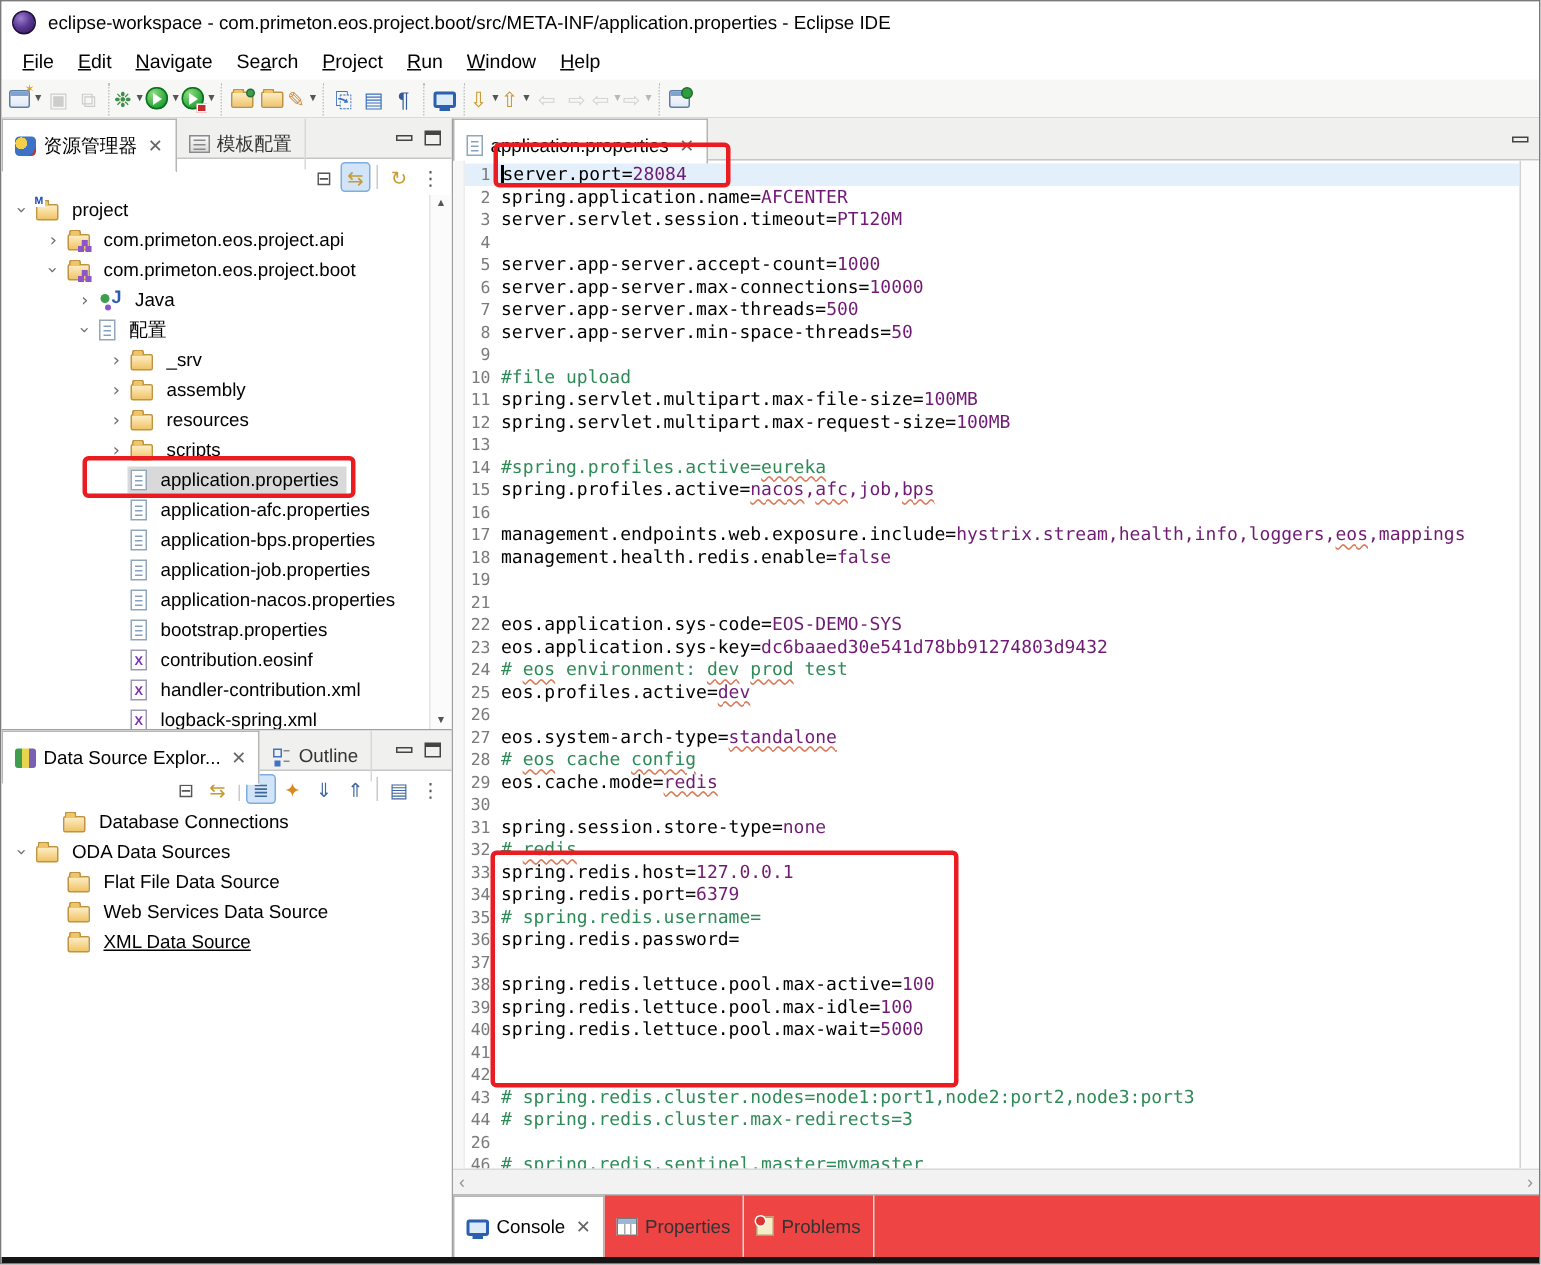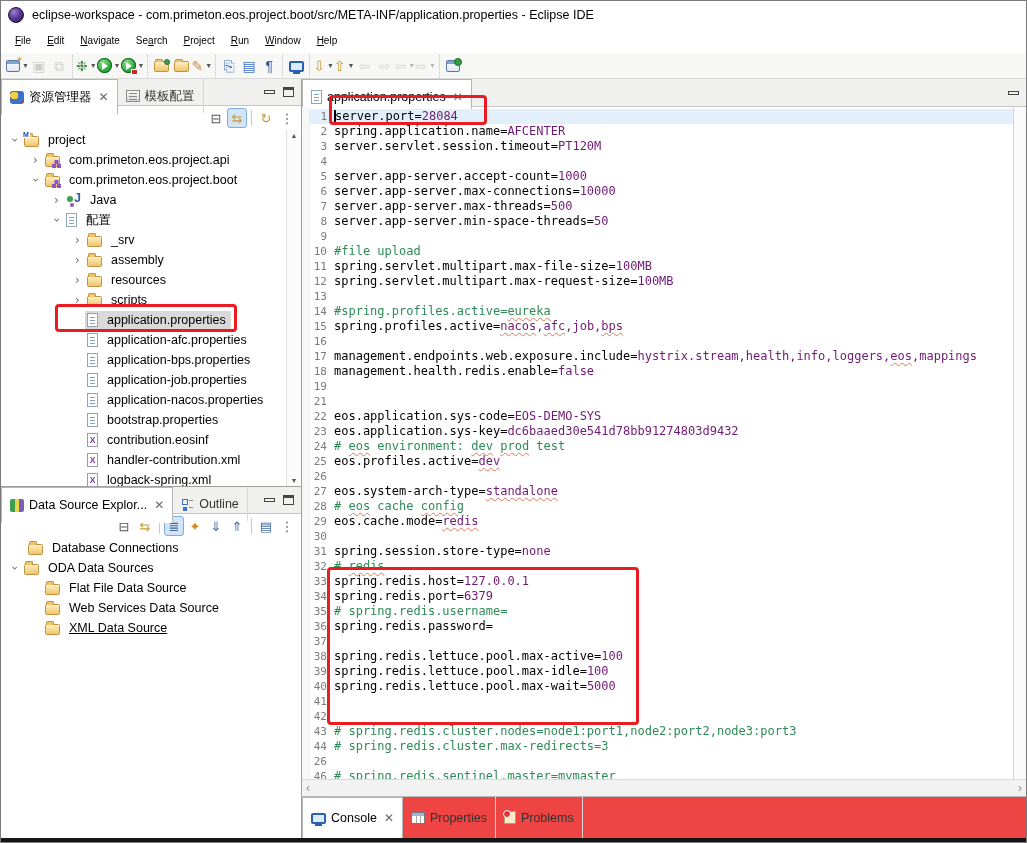--- a/index.html
+++ b/index.html
@@ -8,21 +8,21 @@
     position:relative; width:1027px; height:843px; background:#fff;
     font-family:"Liberation Sans", sans-serif; color:#000;
     border:1px solid #7a7a7a; overflow:hidden;
   }
   
   .titlebar { height:27px; display:flex; align-items:center; gap:8px; padding-left:7px; font-size:12.5px; background:#fff; }
   .eclipse-logo { width:16px; height:16px; border-radius:50%;
     background:radial-gradient(circle at 35% 30%, #9d7fd0 0%, #5c3a96 45%, #2c1454 100%);
     border:1px solid #1d0f38; flex:none; }
   
-  .menubar { height:25px; display:flex; align-items:center; padding-left:6px; font-size:10px; background:#fff; }
+  .menubar { height:25px; display:flex; align-items:center; padding-left:6px; font-size:13px; background:#fff; }
   .menu-item { padding:3px 8px; cursor:default; }
   .menu-item u { text-decoration:underline; }
   
   .toolbar { height:26px; display:flex; align-items:center; background:#f7f7f6; border-bottom:1px solid #d9d9d9; padding-left:2px; }
   .tb-group { display:flex; align-items:center; padding:0 3px; border-left:1px dotted #c4c4c4; height:22px; }
   .tb-group:first-child { border-left:none; }
   .tb-btn { min-width:20px; height:22px; display:flex; align-items:center; justify-content:center; border-radius:3px; }
   .tb-btn.disabled { opacity:.38; filter:grayscale(.9); }
   .tb-glyph { font-size:14px; line-height:1; }
   .dd-arrow { font-size:7px; color:#555; margin-left:2px; }
@@ -411,21 +411,21 @@
             <span class="pt-sep"></span>
             <span class="pt-btn hl blue">≣</span>
             <span class="pt-btn orange">✦</span>
             <span class="pt-btn blue">⇓</span>
             <span class="pt-btn blue">⇑</span>
             <span class="pt-sep"></span>
             <span class="pt-btn blue">▤</span>
             <span class="pt-btn gray">⋮</span>
           </div>
         <div class="tree" id="ds-tree">
-            <div class="trow" style="padding-left: 10px;">
+            <div class="trow" style="padding-left: 24px;">
               <span class="chev-pad"></span>
               <span class="sel-wrap">
                 <span class="ticon mini-folder"></span>
                 <span class="tlabel">Database Connections</span>
               </span>
             </div>
             <div class="trow" style="padding-left: 6px;">
               <span class="chev open">›</span>
               <span class="sel-wrap">
                 <span class="ticon mini-folder"></span>

